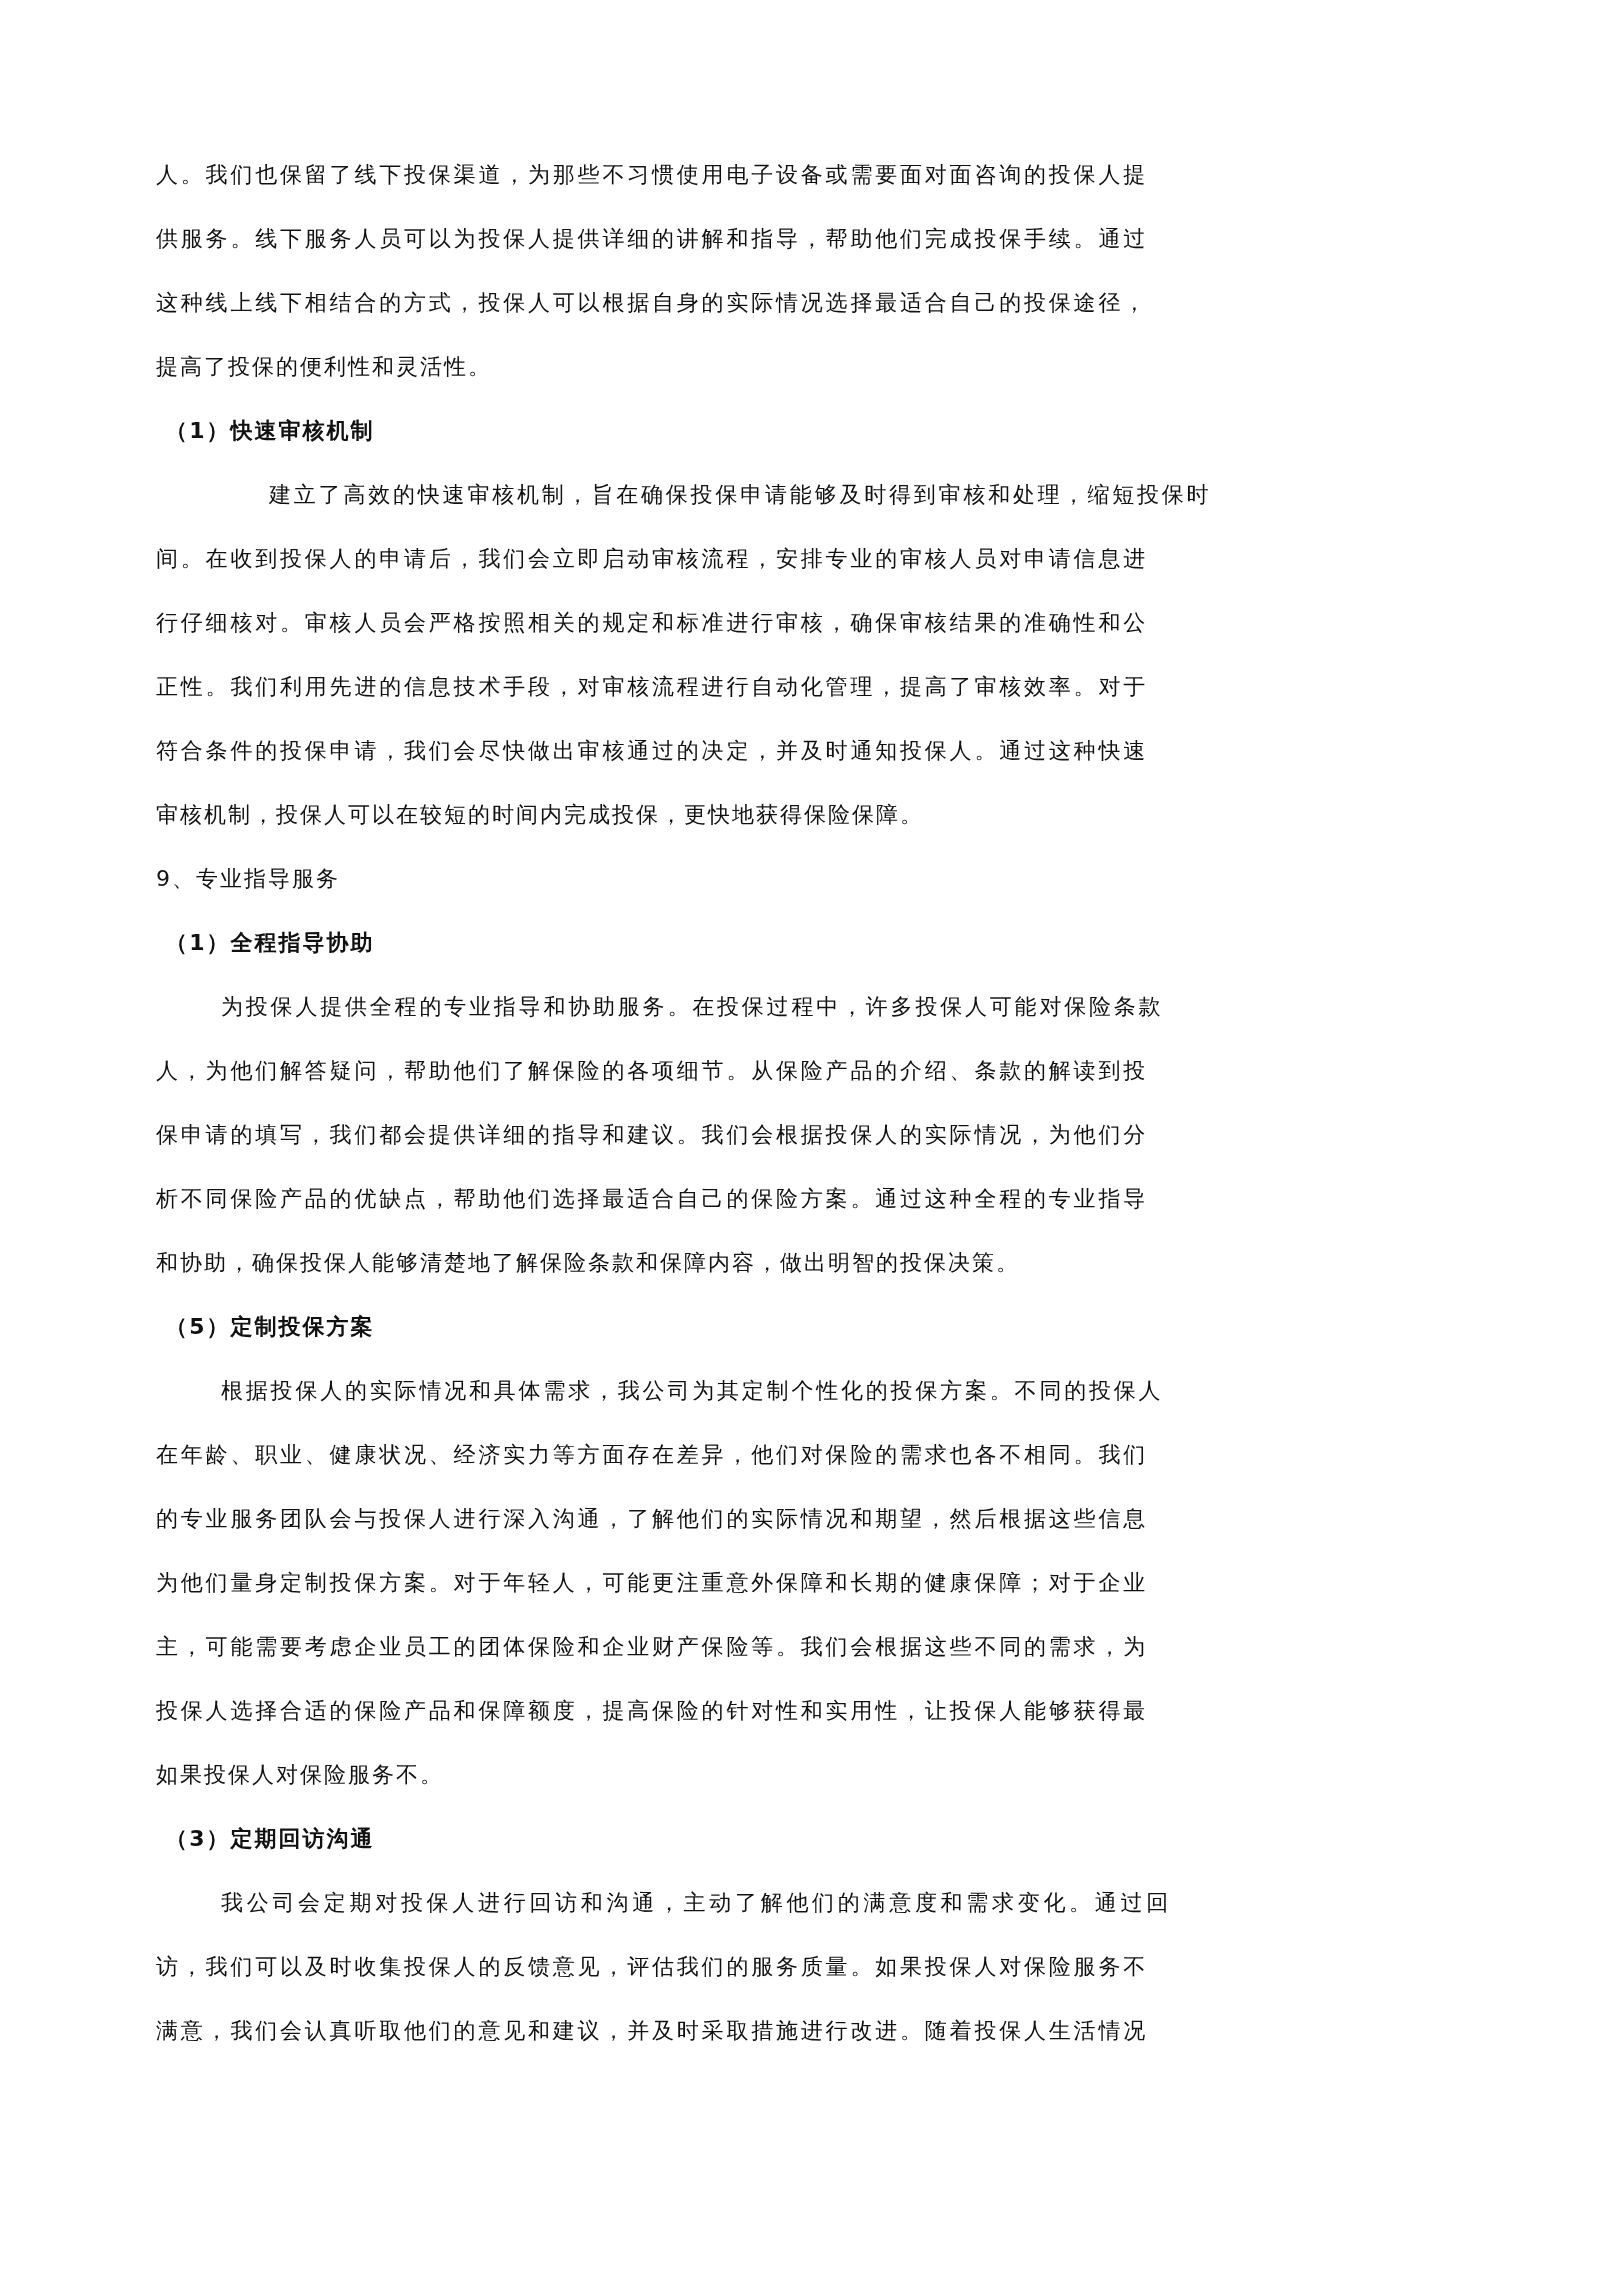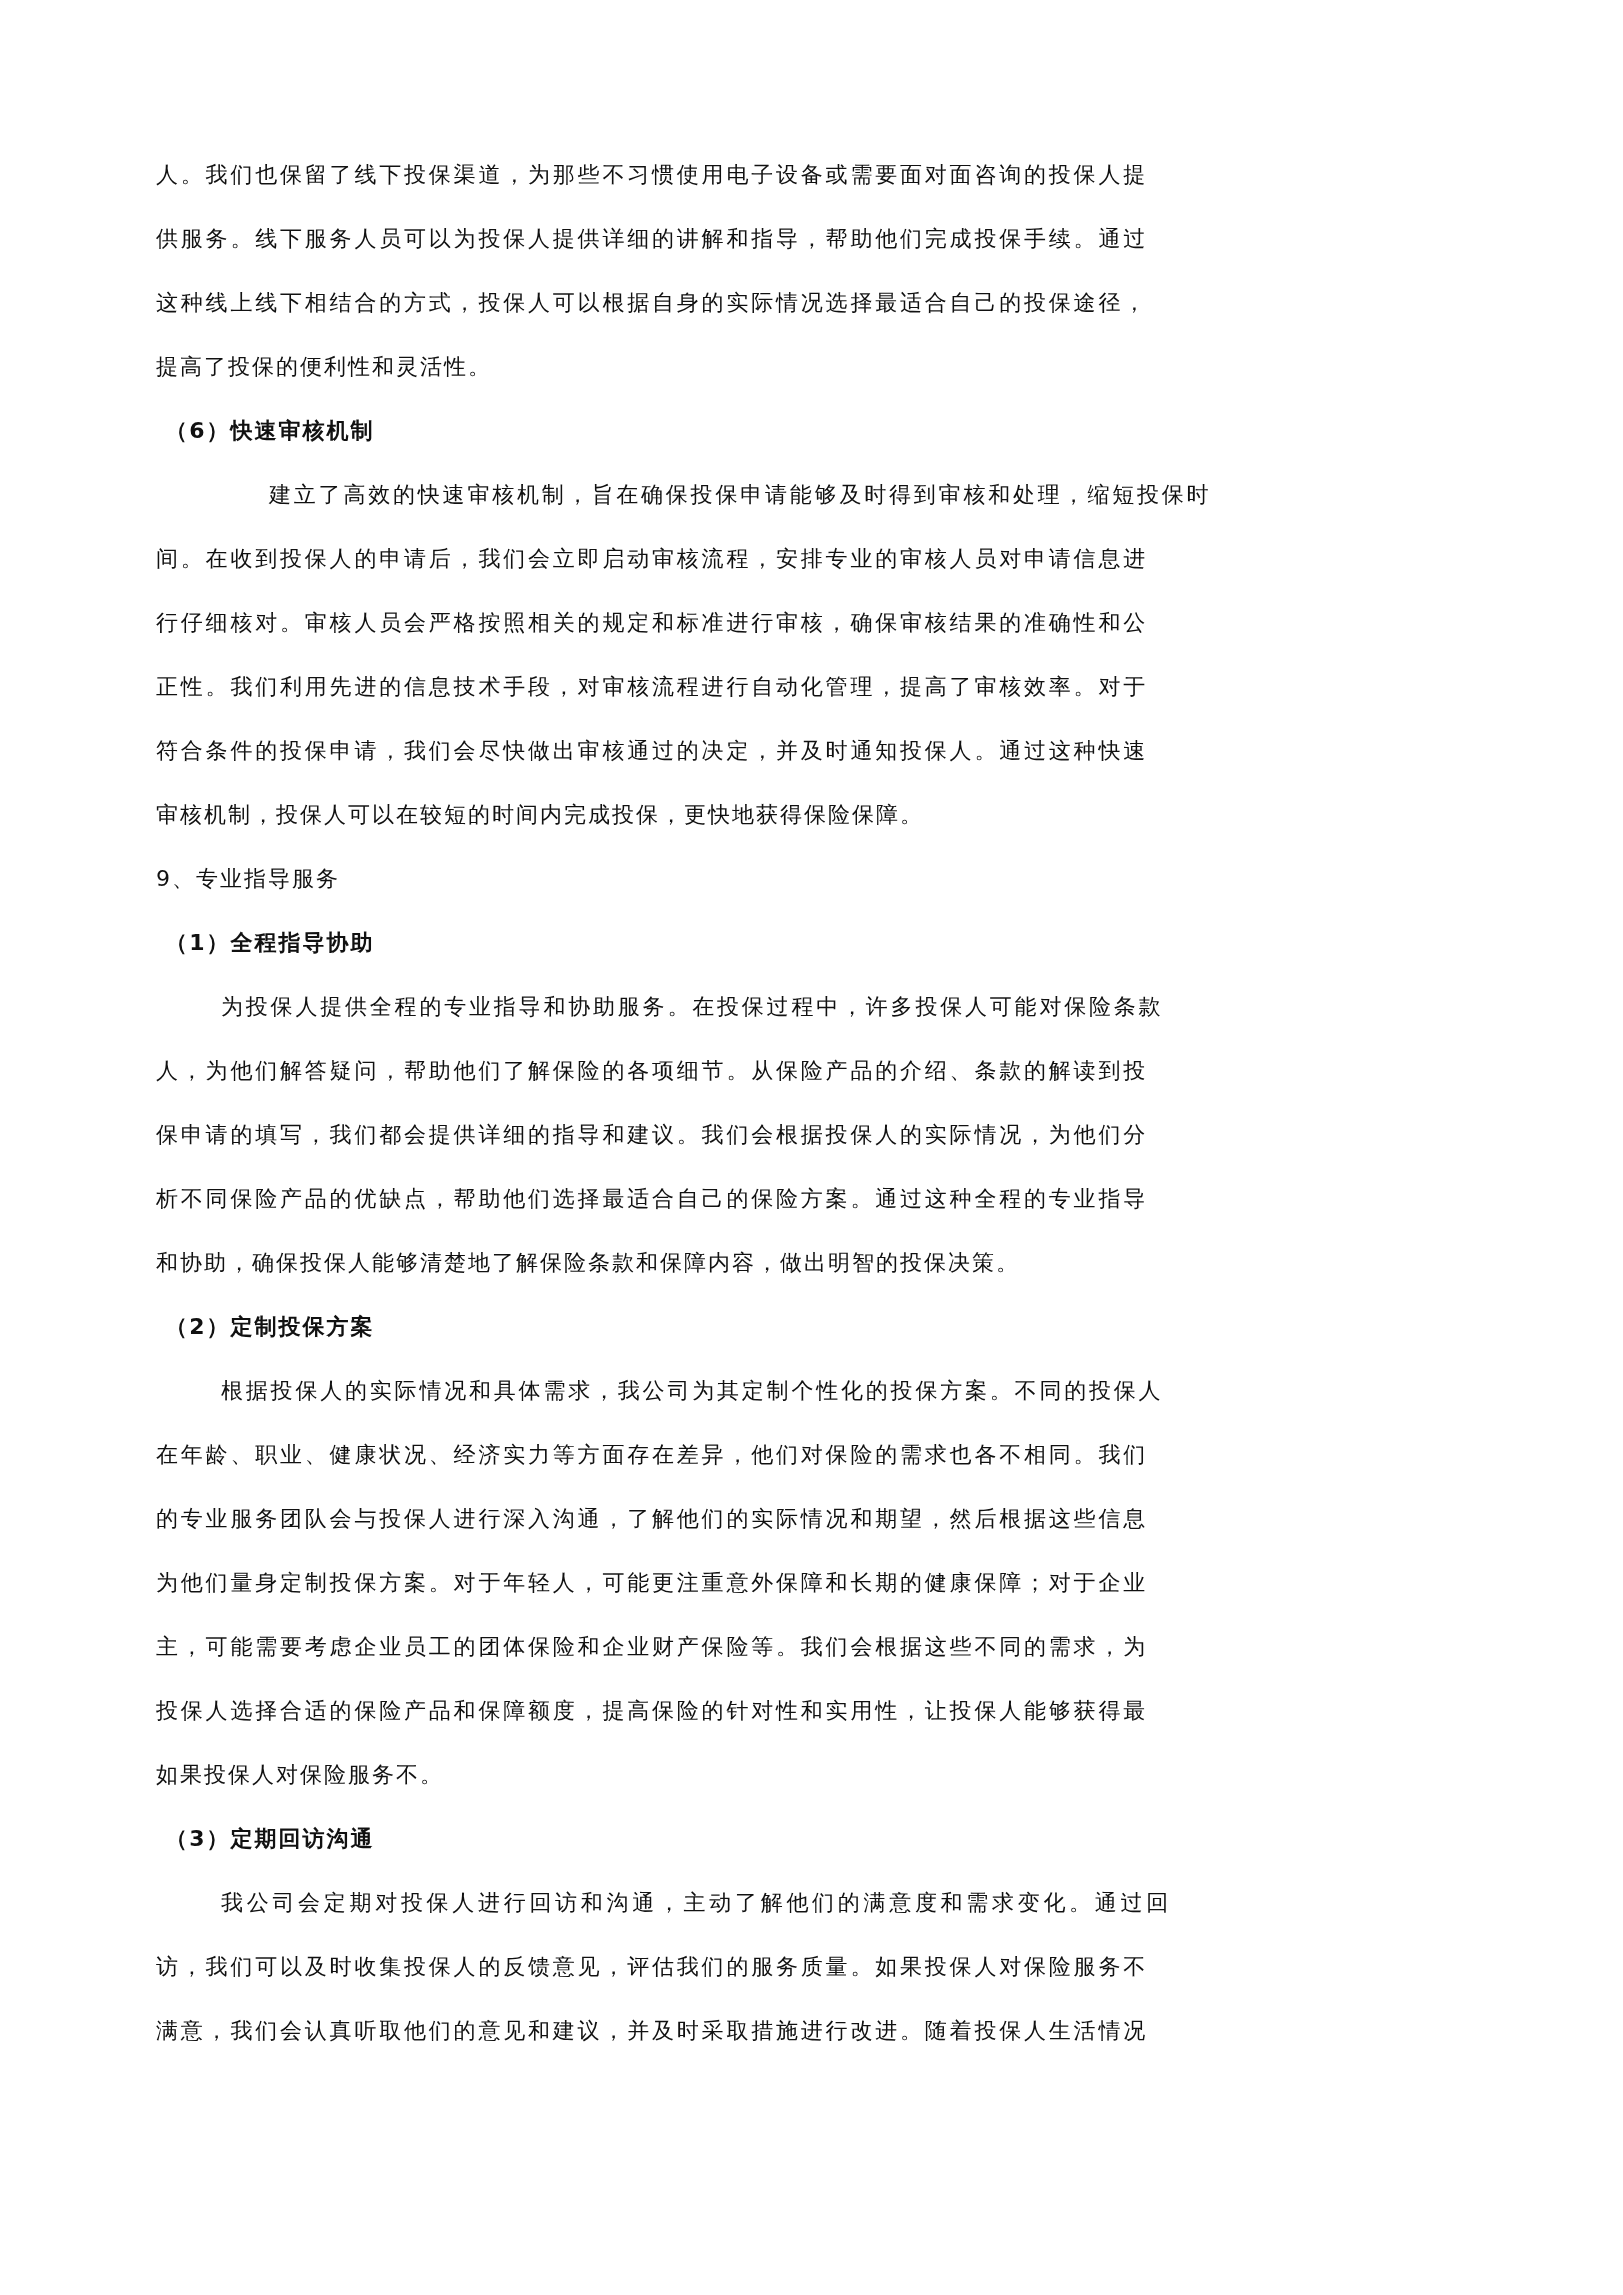--- a/index.html
+++ b/index.html
@@ -58,21 +58,21 @@
 
 <div class="page">
 
   <div class="para">
     <div class="line"><span style="display: inline-block; white-space: nowrap; letter-spacing: 2.8px;">人。我们也保留了线下投保渠道，为那些不习惯使用电子设备或需要面对面咨询的投保人提</span></div>
     <div class="line"><span style="display: inline-block; white-space: nowrap; letter-spacing: 2.8px;">供服务。线下服务人员可以为投保人提供详细的讲解和指导，帮助他们完成投保手续。通过</span></div>
     <div class="line"><span style="display: inline-block; white-space: nowrap; letter-spacing: 2.8px;">这种线上线下相结合的方式，投保人可以根据自身的实际情况选择最适合自己的投保途径，</span></div>
     <div class="line last">提高了投保的便利性和灵活性。</div>
   </div>
 
-  <div class="line heading-sub">（6）快速审核机制</div>
+  <div class="line heading-sub">（1）快速审核机制</div>
 
   <div class="para">
     <div class="line indent"><span style="display: inline-block; white-space: nowrap; letter-spacing: 2.8px; margin-left: 48px;">建立了高效的快速审核机制，旨在确保投保申请能够及时得到审核和处理，缩短投保时</span></div>
     <div class="line"><span style="display: inline-block; white-space: nowrap; letter-spacing: 2.8px;">间。在收到投保人的申请后，我们会立即启动审核流程，安排专业的审核人员对申请信息进</span></div>
     <div class="line"><span style="display: inline-block; white-space: nowrap; letter-spacing: 2.8px;">行仔细核对。审核人员会严格按照相关的规定和标准进行审核，确保审核结果的准确性和公</span></div>
     <div class="line"><span style="display: inline-block; white-space: nowrap; letter-spacing: 2.8px;">正性。我们利用先进的信息技术手段，对审核流程进行自动化管理，提高了审核效率。对于</span></div>
     <div class="line"><span style="display: inline-block; white-space: nowrap; letter-spacing: 2.8px;">符合条件的投保申请，我们会尽快做出审核通过的决定，并及时通知投保人。通过这种快速</span></div>
     <div class="line last">审核机制，投保人可以在较短的时间内完成投保，更快地获得保险保障。</div>
   </div>
 
@@ -81,21 +81,21 @@
   <div class="line heading-sub">（1）全程指导协助</div>
 
   <div class="para">
     <div class="line indent"><span style="display: inline-block; white-space: nowrap; letter-spacing: 2.8px;">为投保人提供全程的专业指导和协助服务。在投保过程中，许多投保人可能对保险条款</span></div>
     <div class="line"><span style="display: inline-block; white-space: nowrap; letter-spacing: 2.8px;">人，为他们解答疑问，帮助他们了解保险的各项细节。从保险产品的介绍、条款的解读到投</span></div>
     <div class="line"><span style="display: inline-block; white-space: nowrap; letter-spacing: 2.8px;">保申请的填写，我们都会提供详细的指导和建议。我们会根据投保人的实际情况，为他们分</span></div>
     <div class="line"><span style="display: inline-block; white-space: nowrap; letter-spacing: 2.8px;">析不同保险产品的优缺点，帮助他们选择最适合自己的保险方案。通过这种全程的专业指导</span></div>
     <div class="line last">和协助，确保投保人能够清楚地了解保险条款和保障内容，做出明智的投保决策。</div>
   </div>
 
-  <div class="line heading-sub">（2）定制投保方案</div>
+  <div class="line heading-sub">（5）定制投保方案</div>
 
   <div class="para">
     <div class="line indent"><span style="display: inline-block; white-space: nowrap; letter-spacing: 2.8px;">根据投保人的实际情况和具体需求，我公司为其定制个性化的投保方案。不同的投保人</span></div>
     <div class="line"><span style="display: inline-block; white-space: nowrap; letter-spacing: 2.8px;">在年龄、职业、健康状况、经济实力等方面存在差异，他们对保险的需求也各不相同。我们</span></div>
     <div class="line"><span style="display: inline-block; white-space: nowrap; letter-spacing: 2.8px;">的专业服务团队会与投保人进行深入沟通，了解他们的实际情况和期望，然后根据这些信息</span></div>
     <div class="line"><span style="display: inline-block; white-space: nowrap; letter-spacing: 2.8px;">为他们量身定制投保方案。对于年轻人，可能更注重意外保障和长期的健康保障；对于企业</span></div>
     <div class="line"><span style="display: inline-block; white-space: nowrap; letter-spacing: 2.8px;">主，可能需要考虑企业员工的团体保险和企业财产保险等。我们会根据这些不同的需求，为</span></div>
     <div class="line"><span style="display: inline-block; white-space: nowrap; letter-spacing: 2.8px;">投保人选择合适的保险产品和保障额度，提高保险的针对性和实用性，让投保人能够获得最</span></div>
     <div class="line last">如果投保人对保险服务不。</div>
   </div>

